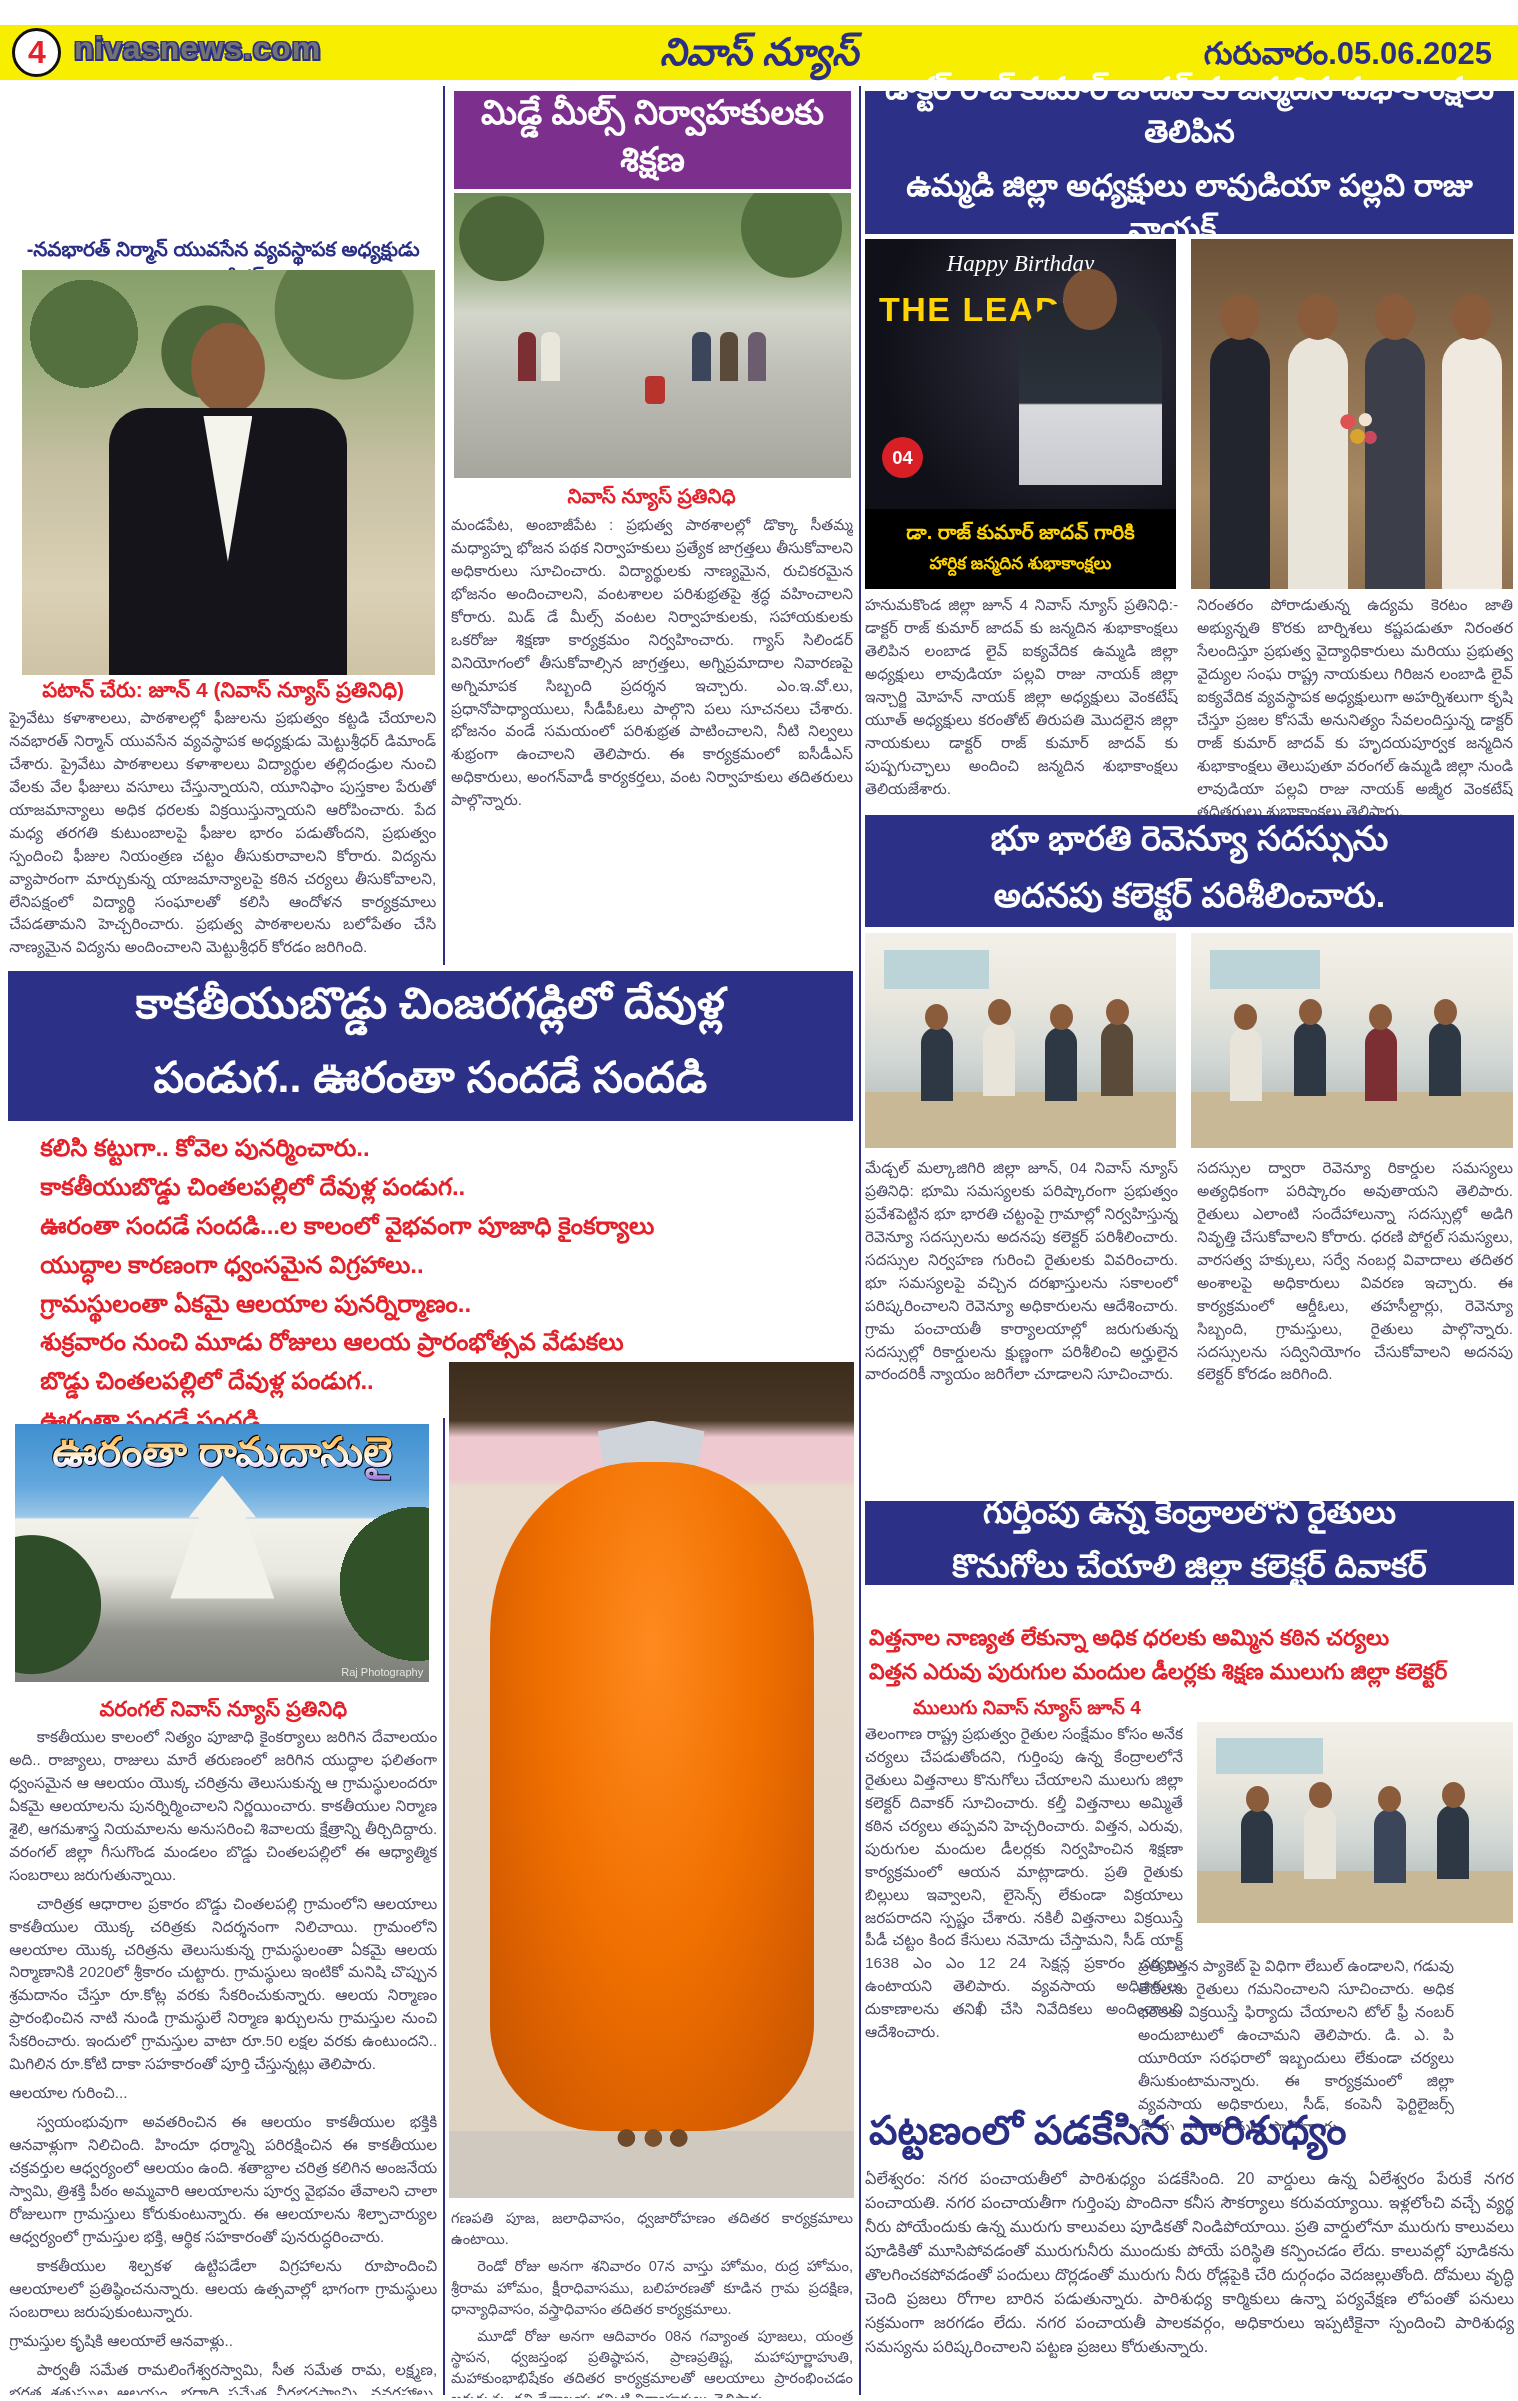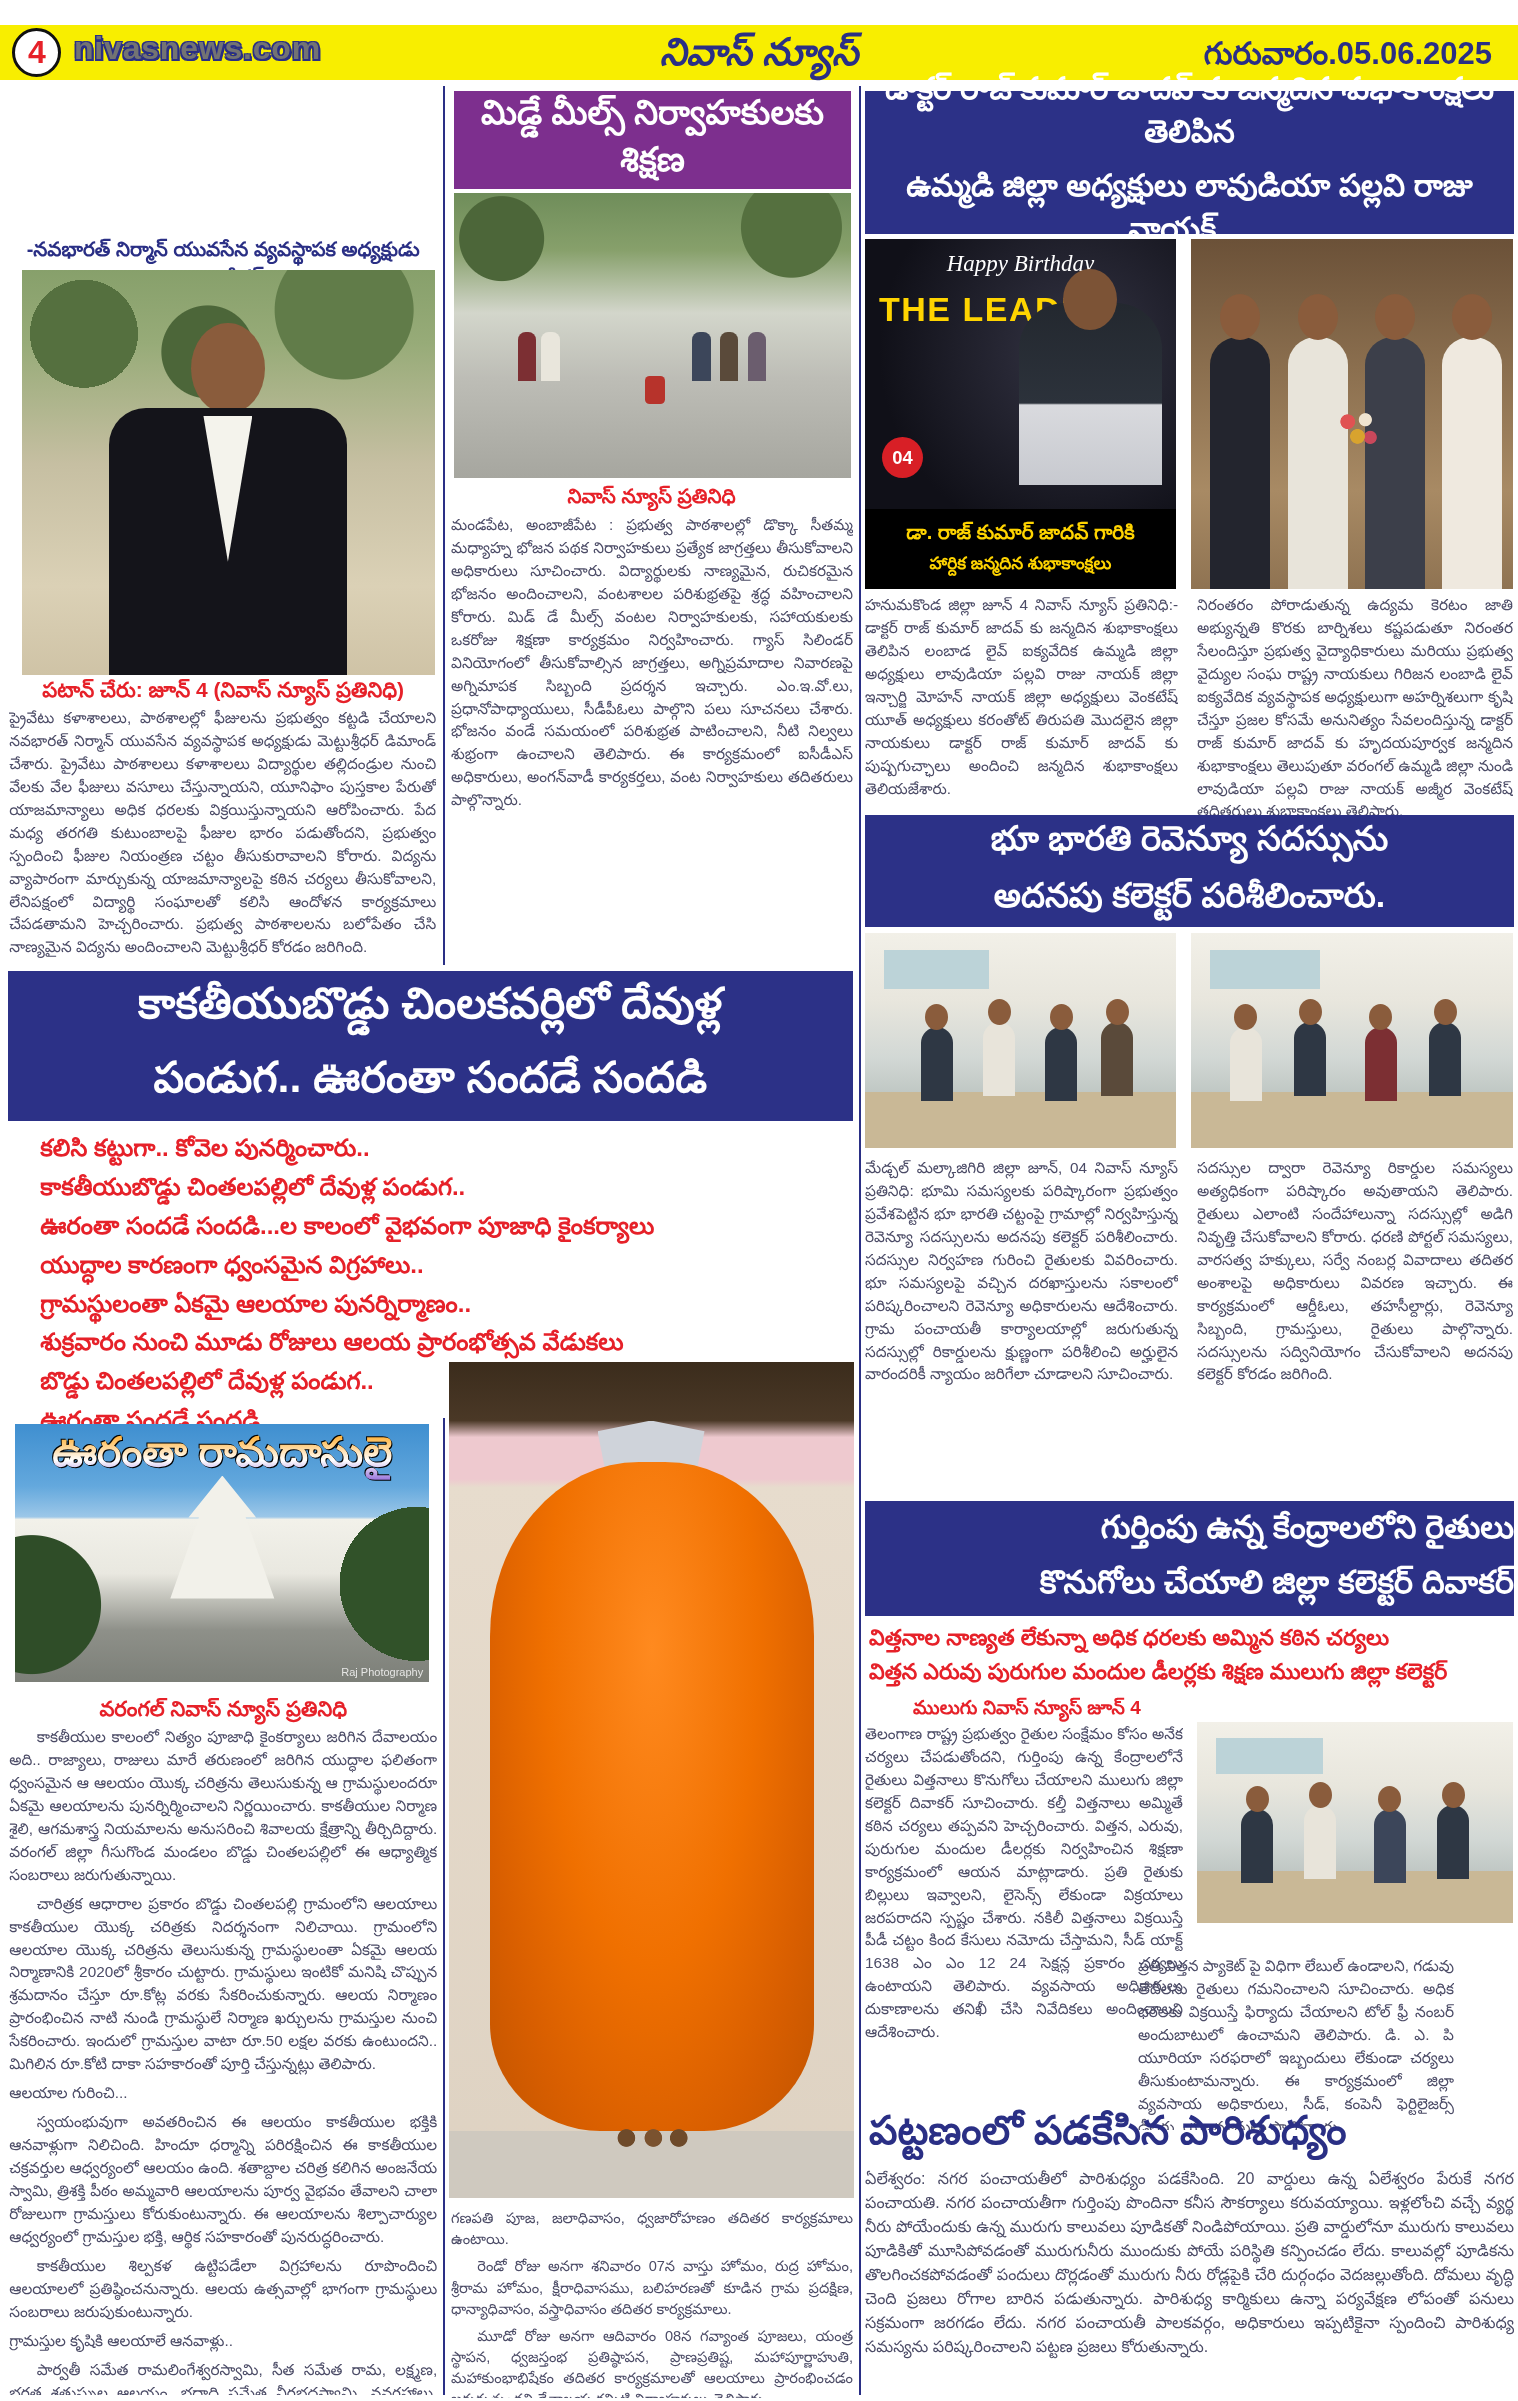--- a/index.html
+++ b/index.html
@@ -131,21 +131,21 @@
       border-radius:46% 46% 34% 34%/26% 26% 16% 16%;}
   .deity .crown{position:absolute;left:50%;top:7%;width:107px;height:54px;margin-left:-54px;background:#cfd3da;
       clip-path:polygon(8% 100%,0 20%,50% 0,100% 20%,92% 100%);}
   .deity .plat{position:absolute;left:0;bottom:0;width:100%;height:8%;background:#cfc9bf;}
   .deity .coco{position:absolute;bottom:6%;left:40%;width:77px;height:20px;
       background:radial-gradient(circle at 20% 50%,#6e4a2a 0 8.4px,transparent 9.2px),
                  radial-gradient(circle at 55% 50%,#7a522f 0 8.4px,transparent 9.2px),
                  radial-gradient(circle at 88% 50%,#6e4a2a 0 8.4px,transparent 9.2px);}
   .fest-caps{left:451px;top:2208px;width:402px;height:190px;font-size:14.6px;line-height:1.45;}
   
-  .proc-head{left:865px;top:1501px;width:649px;height:115px;font-size:32px;align-items:flex-end;}
+  .proc-head{left:865px;top:1501px;width:649px;height:84px;font-size:32px;}
   .proc-sub1{position:absolute;left:869px;top:1625px;width:646px;font-size:22px;}
   .proc-sub2{position:absolute;left:869px;top:1659px;width:646px;font-size:22px;}
   .proc-byline{position:absolute;left:913px;top:1697px;font-size:19px;color:#e62129;font-weight:bold;}
   .proc-photo{left:1197px;top:1722px;width:316px;height:201px;}
   .proc-col1{left:865px;top:1723px;width:318px;height:382px;}
   .proc-col2{left:1138px;top:1930px;width:316px;height:175px;margin-top:25px;}
   
   .san-head{position:absolute;left:869px;top:2108px;width:646px;font-size:40px;font-weight:bold;color:#2a2f85;}
   .san-body{left:865px;top:2167px;width:649px;height:227px;font-size:16px;}
 </style>
@@ -241,21 +241,21 @@
     <div class="person" style="left:74%;bottom:24%;"></div>
   </div>
   <div class="body bhu-col1">
     <p class="nohang">మేడ్చల్ మల్కాజిగిరి జిల్లా జూన్, 04 నివాస్ న్యూస్ ప్రతినిధి: భూమి సమస్యలకు పరిష్కారంగా ప్రభుత్వం ప్రవేశపెట్టిన భూ భారతి చట్టంపై గ్రామాల్లో నిర్వహిస్తున్న రెవెన్యూ సదస్సులను అదనపు కలెక్టర్ పరిశీలించారు. సదస్సుల నిర్వహణ గురించి రైతులకు వివరించారు. భూ సమస్యలపై వచ్చిన దరఖాస్తులను సకాలంలో పరిష్కరించాలని రెవెన్యూ అధికారులను ఆదేశించారు. గ్రామ పంచాయతీ కార్యాలయాల్లో జరుగుతున్న సదస్సుల్లో రికార్డులను క్షుణ్ణంగా పరిశీలించి అర్హులైన వారందరికీ న్యాయం జరిగేలా చూడాలని సూచించారు.</p>
   </div>
   <div class="body bhu-col2">
     <p class="nohang">సదస్సుల ద్వారా రెవెన్యూ రికార్డుల సమస్యలు అత్యధికంగా పరిష్కారం అవుతాయని తెలిపారు. రైతులు ఎలాంటి సందేహాలున్నా సదస్సుల్లో అడిగి నివృత్తి చేసుకోవాలని కోరారు. ధరణి పోర్టల్ సమస్యలు, వారసత్వ హక్కులు, సర్వే నంబర్ల వివాదాలు తదితర అంశాలపై అధికారులు వివరణ ఇచ్చారు. ఈ కార్యక్రమంలో ఆర్డీఓలు, తహసీల్దార్లు, రెవెన్యూ సిబ్బంది, గ్రామస్తులు, రైతులు పాల్గొన్నారు. సదస్సులను సద్వినియోగం చేసుకోవాలని అదనపు కలెక్టర్ కోరడం జరిగింది.</p>
   </div>
 
   <div class="hbox fest-head">
-    <div>కాకతీయుబొడ్డు చింలకవర్లిలో దేవుళ్ల</div>
+    <div>కాకతీయుబొడ్డు చింజరగడ్లిలో దేవుళ్ల</div>
     <div>పండుగ.. ఊరంతా సందడే సందడి</div>
   </div>
   <div class="fest-bullets">
     <div>కలిసి కట్టుగా.. కోవెల పునర్మించారు..</div>
     <div>కాకతీయుబొడ్డు చింతలపల్లిలో దేవుళ్ల పండుగ..</div>
     <div>ఊరంతా సందడే సందడి...ల కాలంలో వైభవంగా పూజాధి కైంకర్యాలు</div>
     <div>యుద్ధాల కారణంగా ధ్వంసమైన విగ్రహాలు..</div>
     <div>గ్రామస్థులంతా ఏకమై ఆలయాల పునర్నిర్మాణం..</div>
     <div>శుక్రవారం నుంచి మూడు రోజులు ఆలయ ప్రారంభోత్సవ వేడుకలు</div>
     <div>బొడ్డు చింతలపల్లిలో దేవుళ్ల పండుగ..</div>

